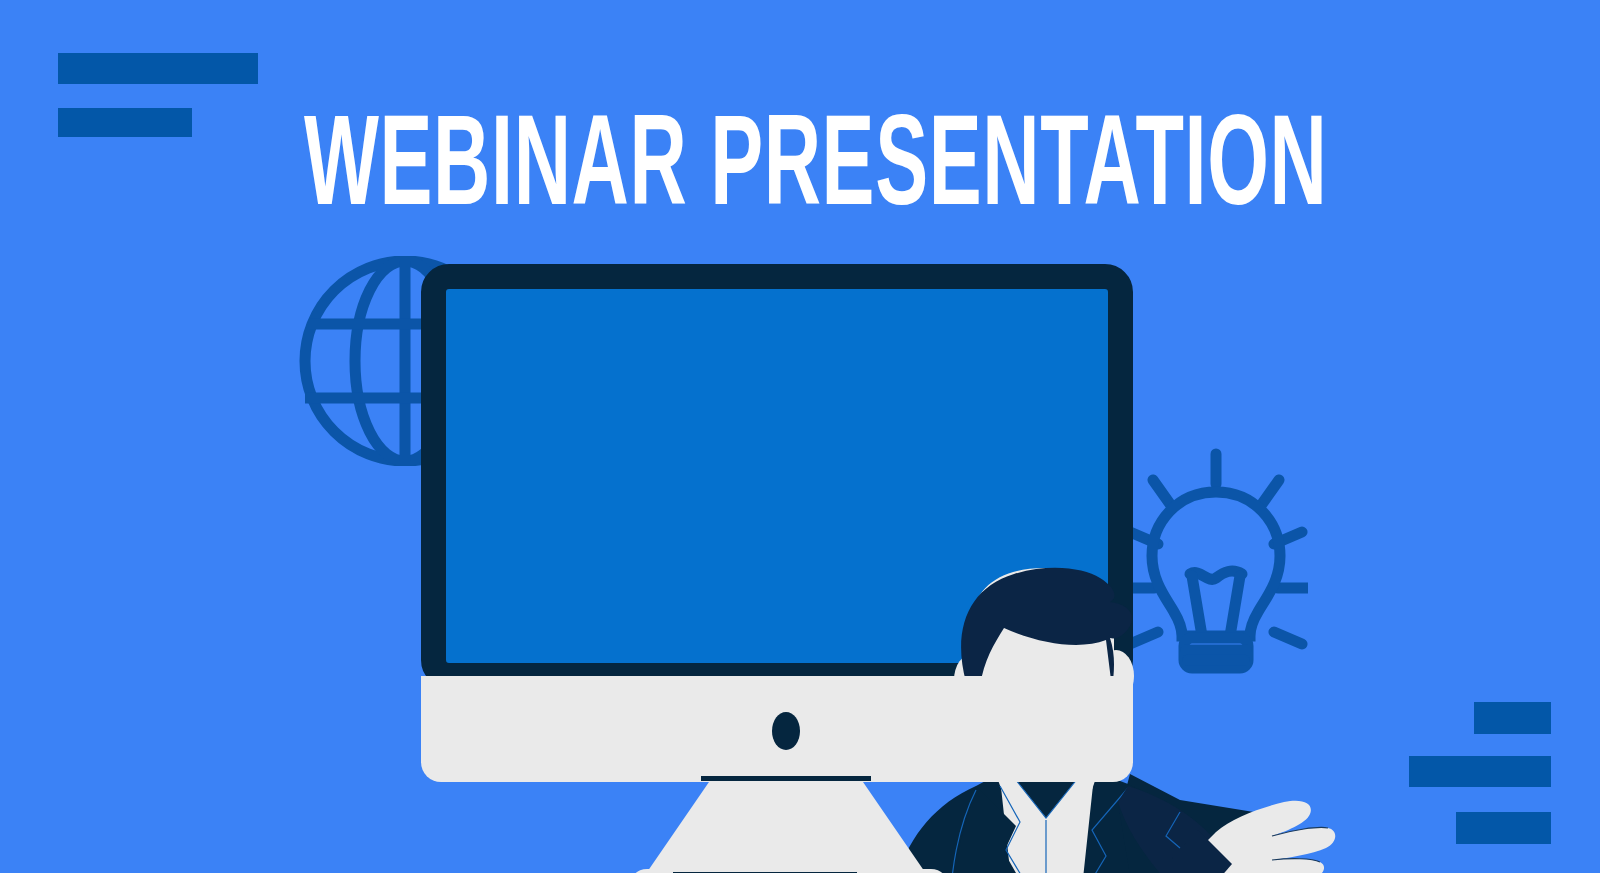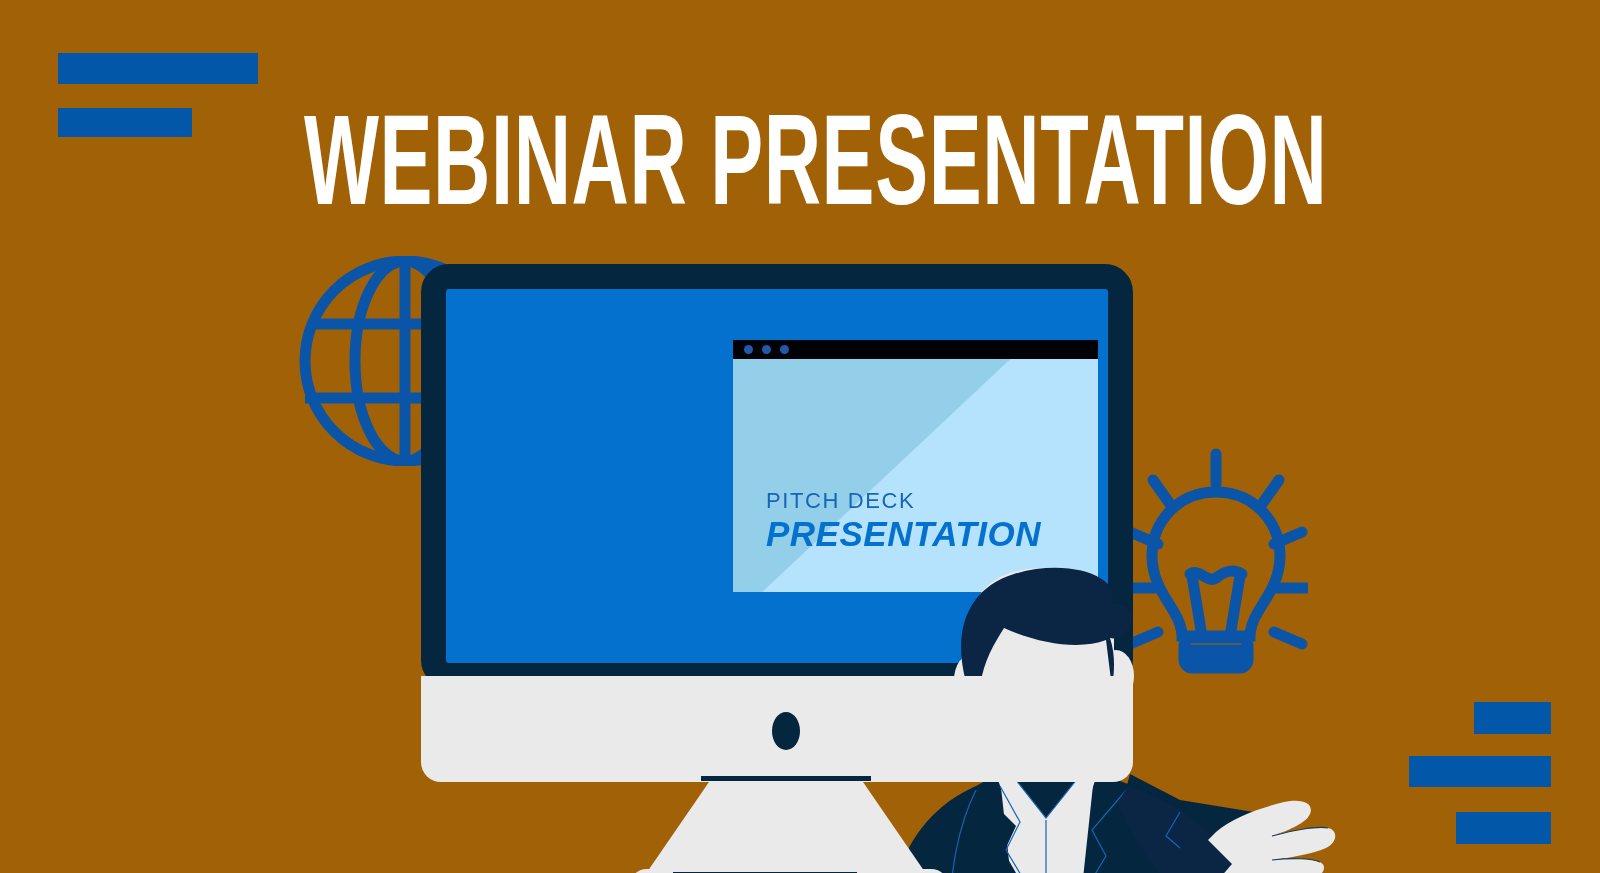--- a/index.html
+++ b/index.html
@@ -6,21 +6,21 @@
   html, body {
     margin: 0;
     padding: 0;
     background: #ffffff;
   }
   #slide {
     position: relative;
     width: 1600px;
     height: 873px;
     overflow: hidden;
-    background: #a16207;
+    background: #3b82f6;
     font-family: "Liberation Sans", sans-serif;
   }
 
   
   .deco-bar {
     position: absolute;
     background: #0357a8;
   }
   #deco-tl-1 { left: 58px;  top: 53px;  width: 200px; height: 31px; }
   #deco-tl-2 { left: 58px;  top: 108px; width: 134px; height: 29px; }
@@ -249,34 +249,20 @@
 
       <rect x="76" y="198" width="64" height="30" rx="8"></rect>
       <line x1="78" y1="210" x2="138" y2="210"></line>
       <line x1="80" y1="220" x2="136" y2="220"></line>
     </g>
   </svg>
 
   <div id="monitor">
     <div id="monitor-frame"></div>
 
-    <div id="browser">
-      <div id="browser-titlebar">
-        <span class="browser-dot"></span>
-        <span class="browser-dot"></span>
-        <span class="browser-dot"></span>
-      </div>
-      <div id="browser-body">
-        <div id="browser-body-light"></div>
-        <div id="slide-text">
-          <div id="slide-kicker">PITCH DECK</div>
-          <div id="slide-heading">PRESENTATION</div>
-        </div>
-      </div>
-    </div>
 
     <svg id="presenter" viewBox="0 0 500 380">
 
       <path d="M250 210 L300 236 L386 250 L392 290 L290 296 L236 262 Z" fill="#05263f"></path>
 
       <path d="M126 140 L206 140 L206 212 L126 212 Z" fill="#eaeaea"></path>
 
       <path d="M126 178 C150 206 186 208 206 182 L206 208 L126 208 Z" fill="#05263f"></path>
 
       <path d="M92 60

